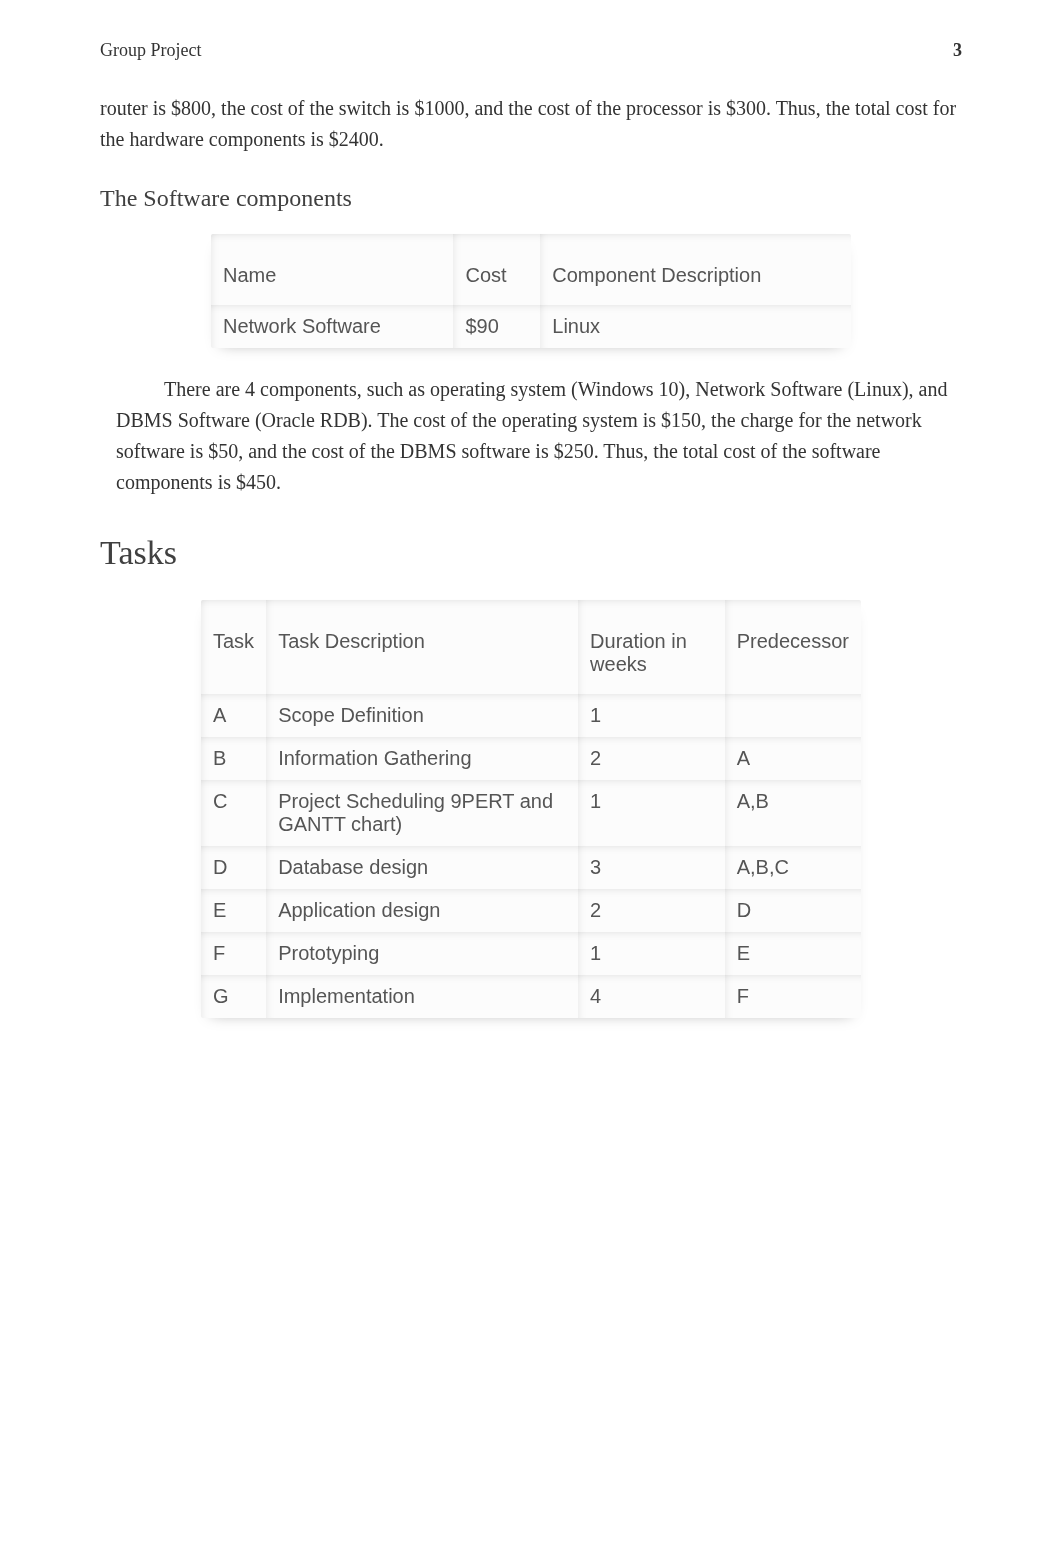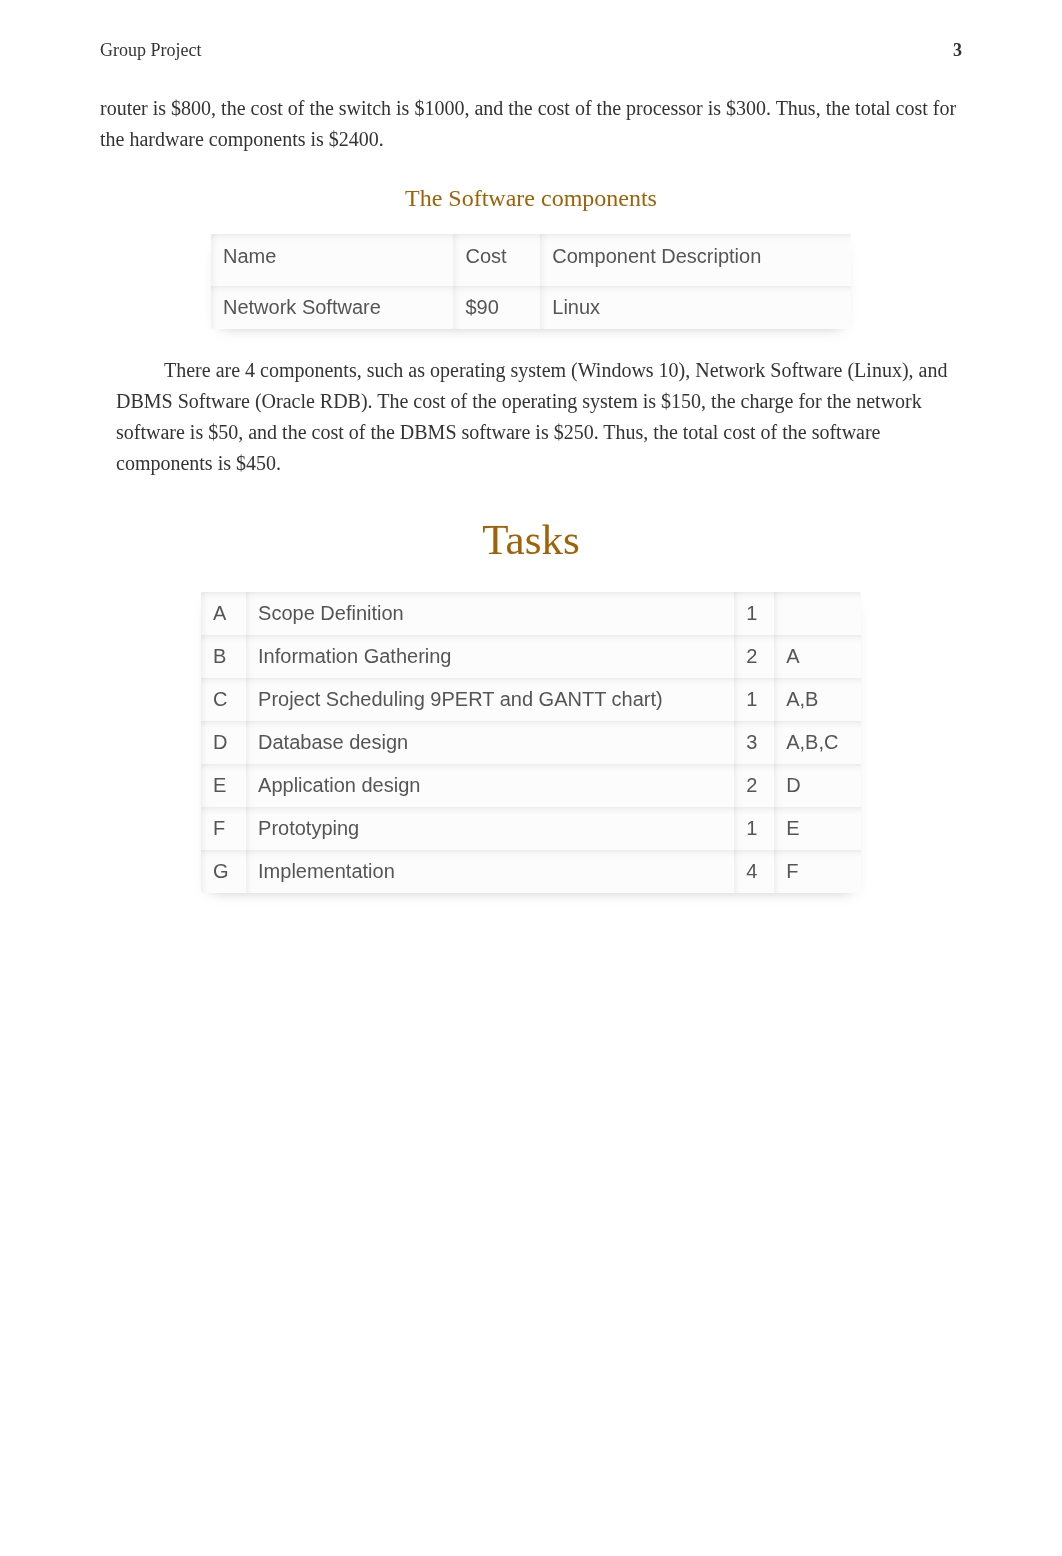--- a/index.html
+++ b/index.html
@@ -22,28 +22,28 @@
   .header-row .title { }
   .header-row .page-num { font-weight: bold; }
   .body-text {
     font-size: 20px;
     line-height: 1.55;
     color: #333;
     margin-bottom: 20px;
   }
   .indent { text-indent: 48px; margin-left: 16px; }
   .section-title {
-    text-align: center;
+    text-align: left;
     font-size: 24px;
     font-weight: normal;
     margin: 30px 0 22px 0;
-    color: #a16207;
+    color: #404040;
   }
   .section-title.big {
-    font-size: 43px;
+    font-size: 34px;
     margin: 36px 0 28px 0;
   }
   .table-wrap {
     margin: 0 auto 26px auto;
   }
   .t1 { width: 640px; }
   .t2 { width: 660px; }
   table {
     border-collapse: separate;
     border-spacing: 0;
@@ -59,21 +59,21 @@
     background: #fcfcfc;
     position: relative;
   }
   th { font-weight: normal; }
   td, th {
     box-shadow:
       inset 0 8px 8px -8px rgba(0,0,0,0.12),
       inset 8px 0 8px -8px rgba(0,0,0,0.10);
   }
   tr.header td, tr.header th {
-    padding-top: 11px;
+    padding-top: 30px;
     padding-bottom: 18px;
   }
   .table-outer {
     border-radius: 2px;
     box-shadow: 0 6px 14px -10px rgba(0,0,0,0.35);
     overflow: hidden;
   }
 </style>
 </head>
 <body>
@@ -107,20 +107,26 @@
 </div>
 
 <p class="body-text indent">There are 4 components, such as operating system (Windows 10), Network Software (Linux), and DBMS Software (Oracle RDB). The cost of the operating system is $150, the charge for the network software is $50, and the cost of the DBMS software is $250. Thus, the total cost of the software components is $450.</p>
 
 <div class="section-title big">Tasks</div>
 
 <div class="table-wrap t2">
   <div class="table-outer">
     <table>
       <tbody>
+          <tr class="header">
+        <th>Task</th>
+        <th>Task Description</th>
+        <th>Duration in weeks</th>
+        <th>Predecessor</th>
+      </tr>
       <tr>
         <td>A</td>
         <td>Scope Definition</td>
         <td>1</td>
         <td></td>
       </tr>
       <tr>
         <td>B</td>
         <td>Information Gathering</td>
         <td>2</td>

